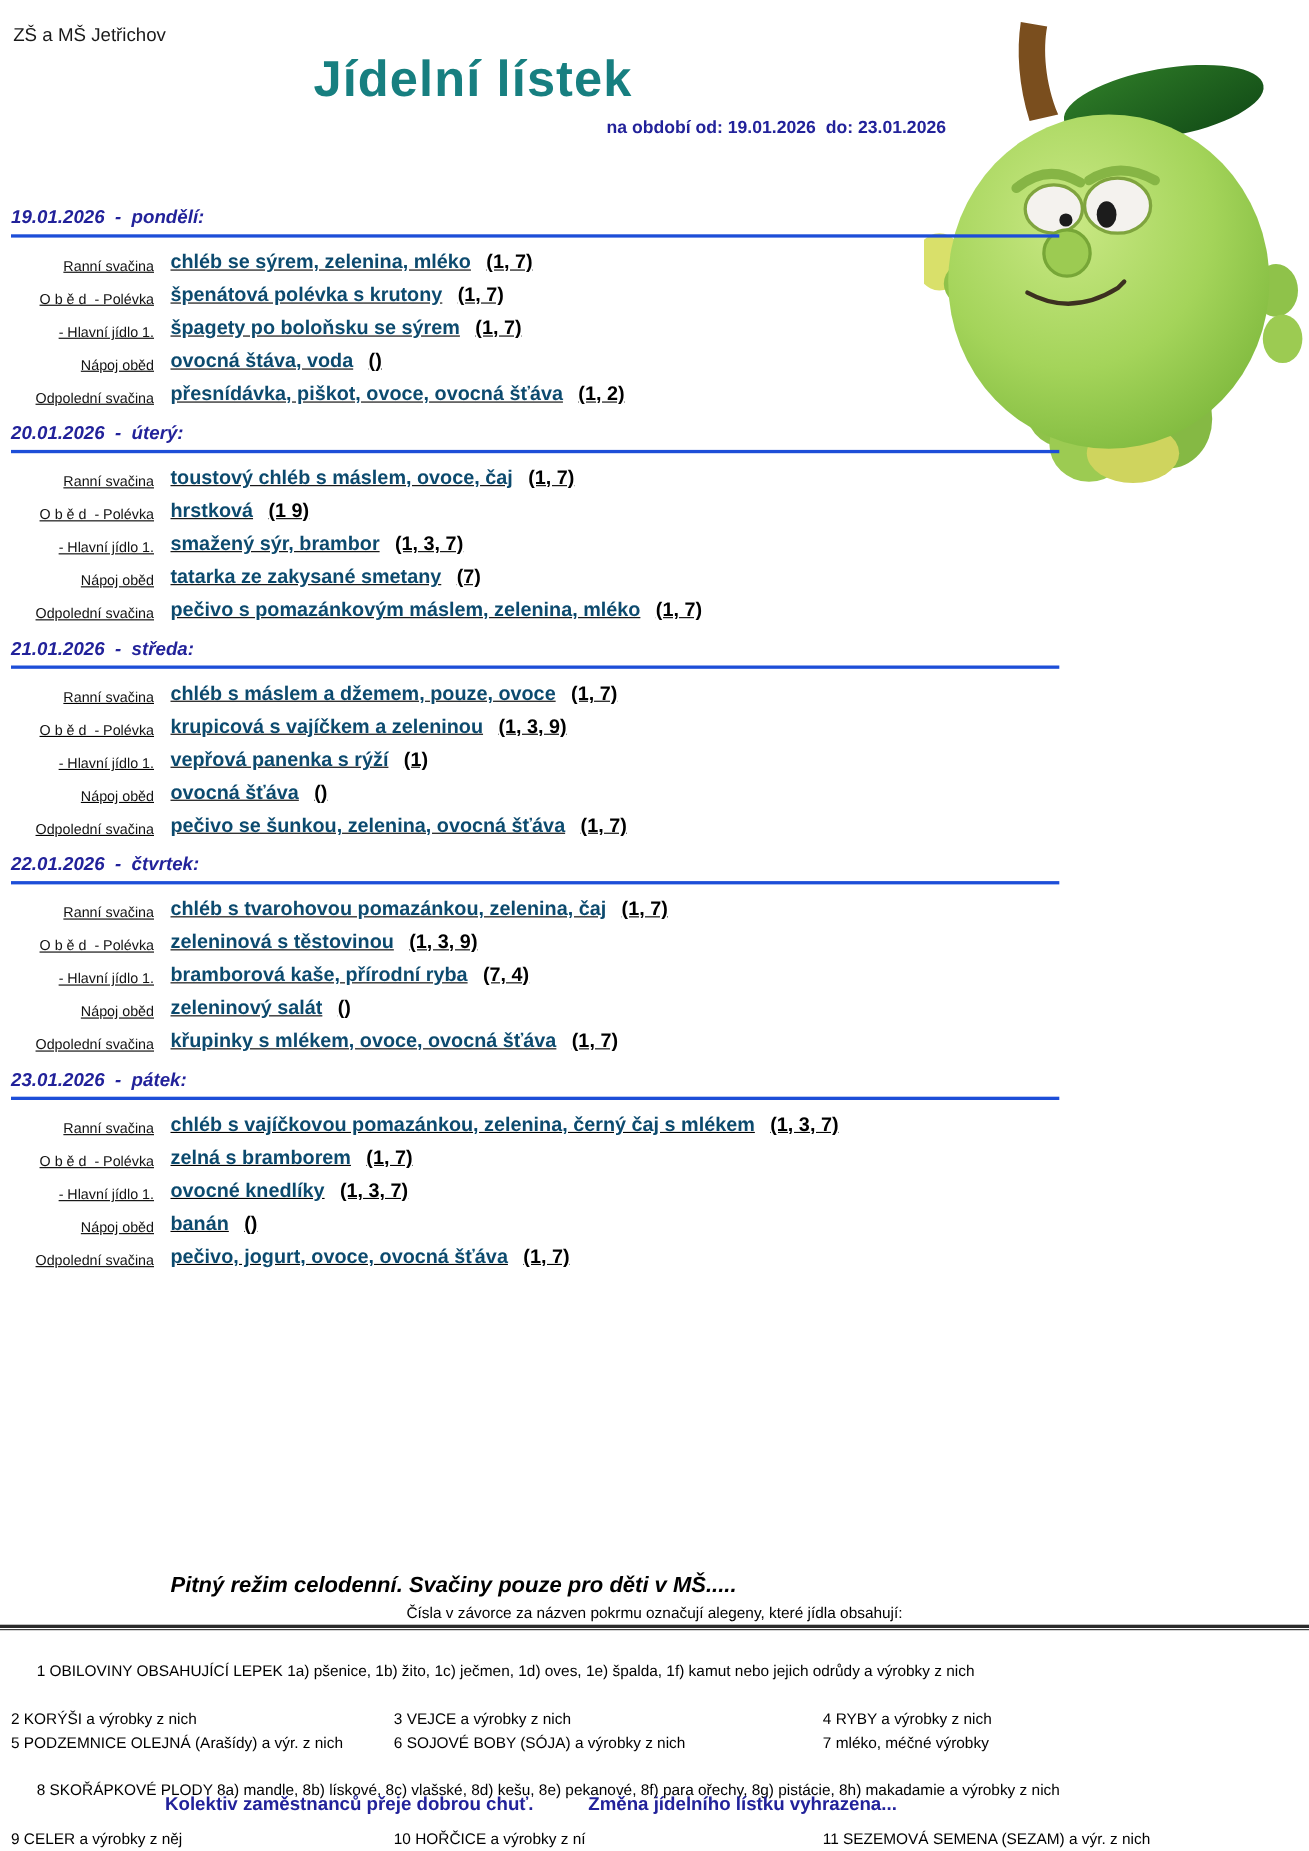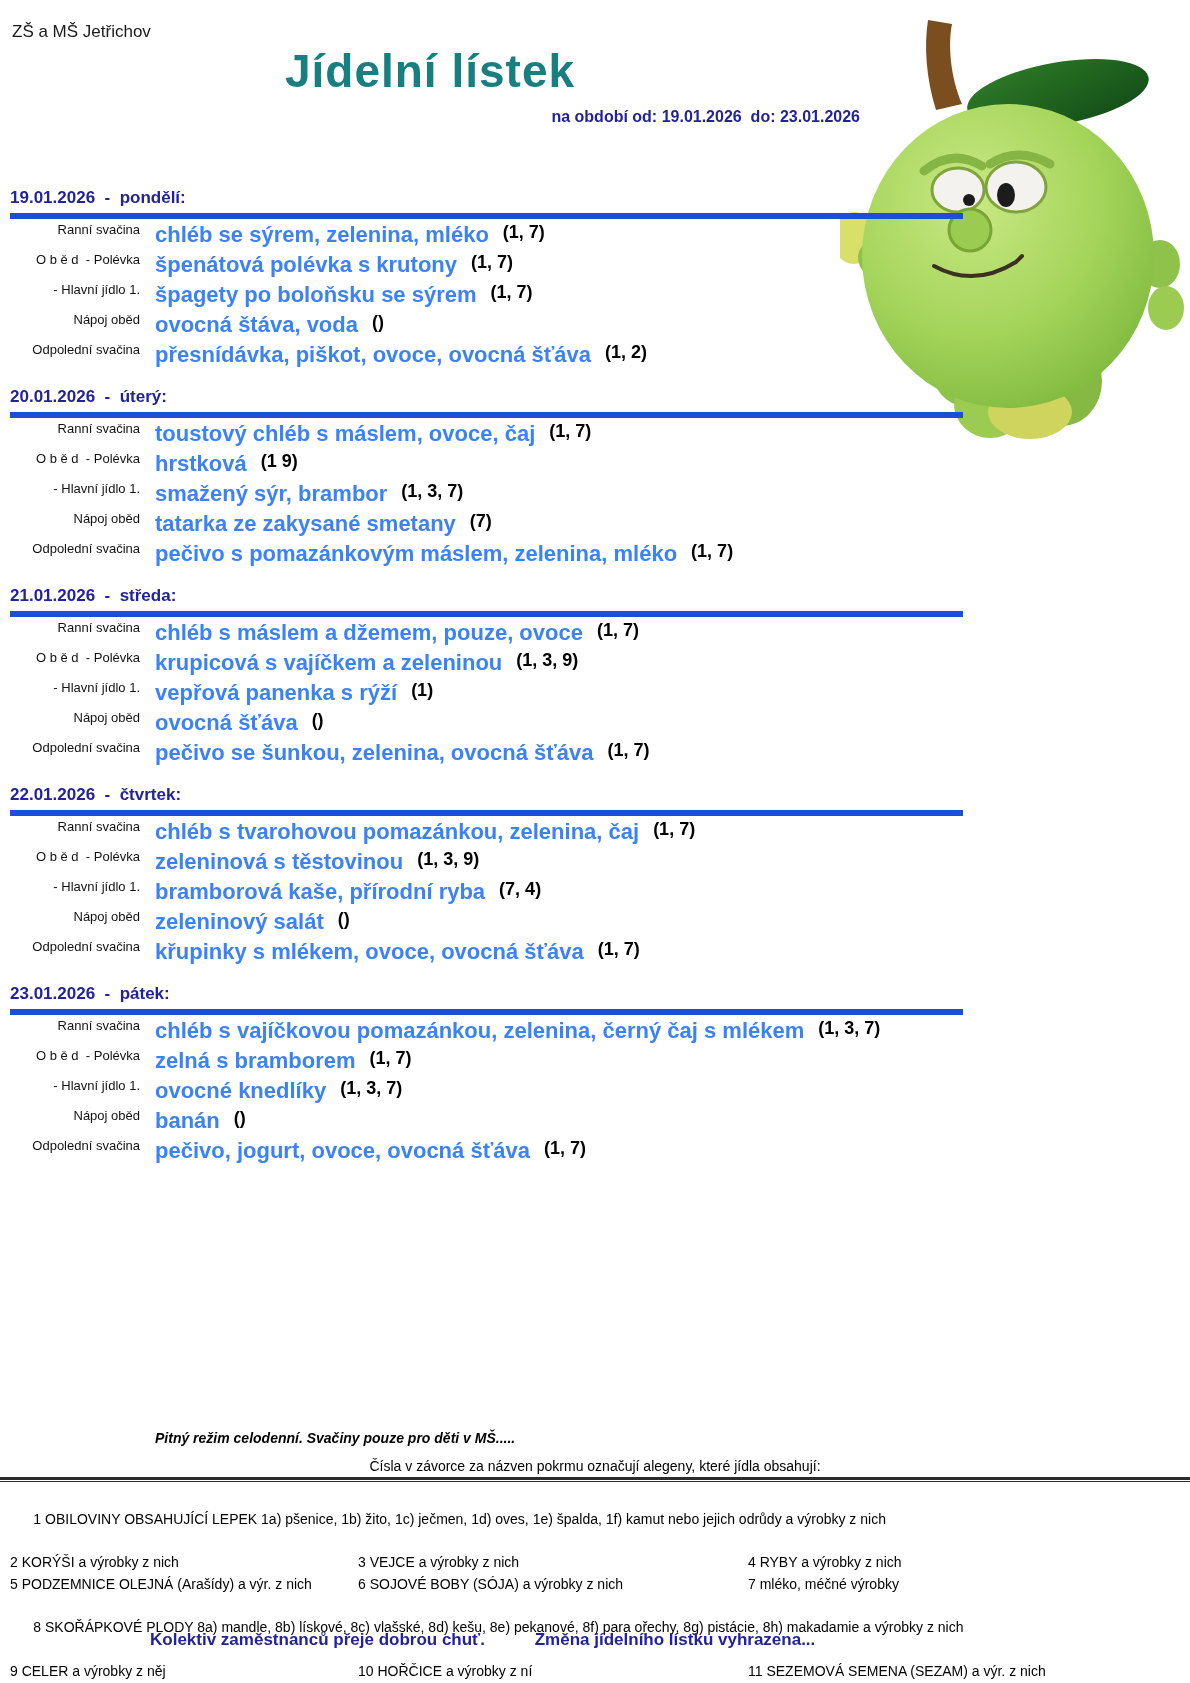--- a/index.html
+++ b/index.html
@@ -40,36 +40,37 @@
   
   .menu {
     position:absolute; left:10px; top:188px; width:953px;
     z-index:1;
   }
   .day { margin-bottom:15px; }
   .day-header {
     font-size:17px; font-weight:bold; color:#22229a;
     white-space:pre;
     padding-bottom:5px;
-    border-bottom:6px solid #1d4ed8;
+    border-bottom:3px solid #1d4ed8;
+    font-style:italic;
   }
   .day-rows { padding-top:3px; }
-  .row { display:flex; align-items:flex-start; height:30px; }
+  .row { display:flex; align-items:flex-end; height:30px;text-decoration:underline; }
   .row-label {
     width:145px; flex:0 0 145px;
     text-align:right; padding-right:15px;
     font-size:13px; color:#111;
     white-space:pre;
   }
-  .row-food { font-size:22px; font-weight:bold; color:#3b82f6; white-space:pre; }
+  .row-food { font-size:18px; font-weight:bold; color:#0c4a6e; white-space:pre; }
   .row-allergens { font-size:18px; font-weight:bold; color:#000; margin-left:14px; white-space:pre; }
   
   .note-regime {
     position:absolute; left:155px; top:1430px;
-    font-size:14px; font-weight:bold; font-style:italic; color:#000;
+    font-size:20px; font-weight:bold; font-style:italic; color:#000;
   }
   .note-intro {
     position:absolute; left:0; top:1458px; width:1190px;
     text-align:center; font-size:14px; color:#000;
   }
   
   .alg-divider {
     position:absolute; left:0; top:1477px; width:1190px; height:6px;
   }
   .alg-divider .thick { height:3px; background:#2b2b2b; }

